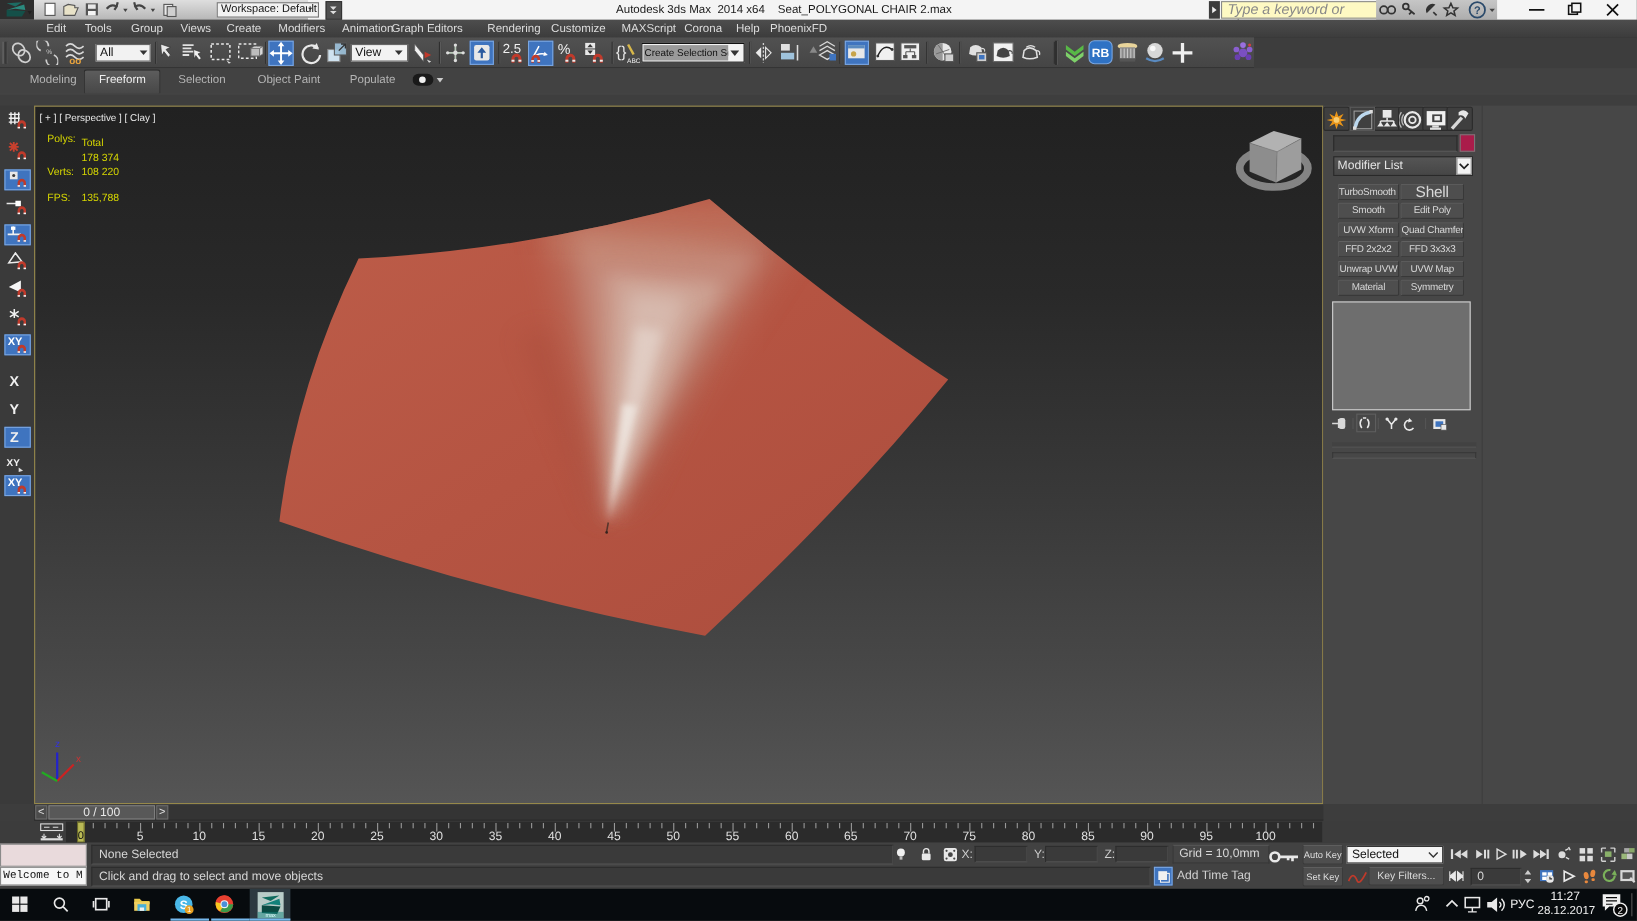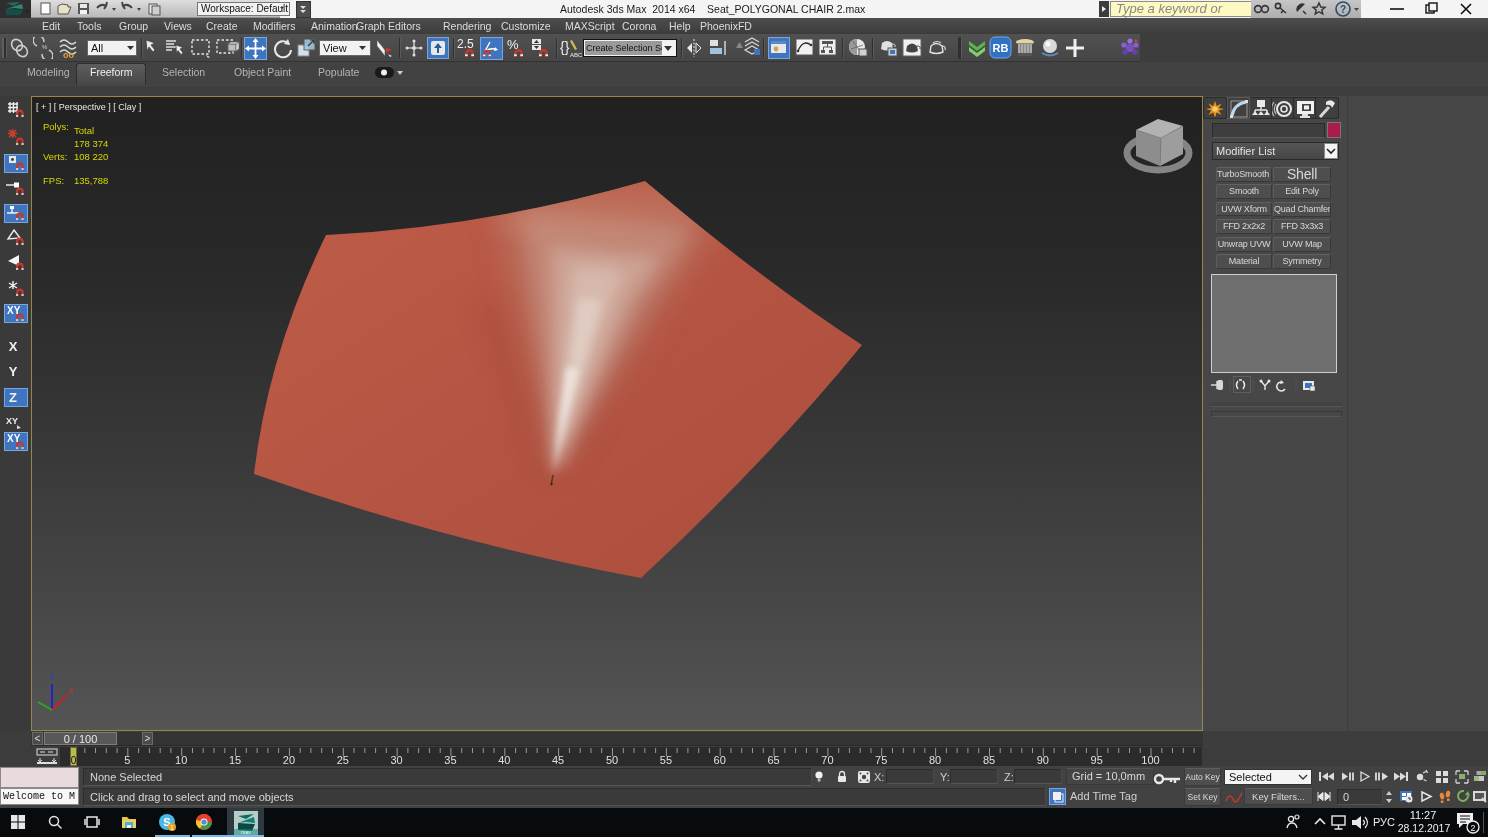--- a/index.html
+++ b/index.html
@@ -619,21 +619,21 @@
 </svg>
 <div class="abs" style="left:1211px;top:402px;width:131px;height:4px;background:#424242;border-bottom:1px solid #555;"></div>
 <div class="abs" style="left:1211px;top:411px;width:131px;height:6px;background:#474747;border:1px solid #383838;border-bottom-color:#575757;box-sizing:border-box;"></div>
 <div class="abs" style="left:1233px;top:376px;width:18px;height:17px;border:1px solid #5e5e5e;background:transparent;box-sizing:border-box;"></div>
 <div class="abs" style="left:1347px;top:96px;width:1px;height:635px;background:#3e3e3e;"></div>
     </div>
 
 <div class="abs" style="left:0px;top:731px;width:1488px;height:16px;background:#3d3d3d;"></div>
 <div class="abs" style="left:31px;top:732px;width:1172px;height:13px;background:#343434;border-bottom:1px solid #2a2a2a;"></div>
 <div class="abs" style="left:32px;top:732px;width:11px;height:13px;background:#4c4c4c;border:1px solid #6a6a6a;box-sizing:border-box;color:#ddd;font-size:10px;text-align:center;line-height:12px;">&lt;</div>
-<div class="abs" style="left:44px;top:732px;width:73px;height:13px;background:#585858;border:1px solid #7e7e7e;box-sizing:border-box;color:#e8e8e8;font-size:11px;text-align:center;line-height:12px;">0 / 100</div>
+<div class="abs" style="left:44px;top:732px;width:97px;height:13px;background:#585858;border:1px solid #7e7e7e;box-sizing:border-box;color:#e8e8e8;font-size:11px;text-align:center;line-height:12px;">0 / 100</div>
 <div class="abs" style="left:142px;top:732px;width:11px;height:13px;background:#4c4c4c;border:1px solid #6a6a6a;box-sizing:border-box;color:#ddd;font-size:10px;text-align:center;line-height:12px;">&gt;</div>
 
 <div class="abs" style="left:0px;top:747px;width:1488px;height:19px;background:#3c3c3c;"></div>
 <div class="abs" style="left:60px;top:747px;width:1142px;height:19px;background:#2b2b2b;"></div>
 <svg width="26" height="17" style="position:absolute;left:35px;top:748px;">
   <rect x="2" y="1" width="20" height="6" fill="none" stroke="#ddd"></rect>
       <path d="M5,4 l5,0 m3,0 l5,0" stroke="#ddd"></path>
   <path d="M5,10 l0,4 m-2,-2 l2,2 l2,-2 M19,10 l0,4 m-2,-2 l2,2 l2,-2" stroke="#ddd" fill="none"></path>
   <rect x="2" y="14" width="20" height="2" fill="#ddd"></rect>
 </svg>

